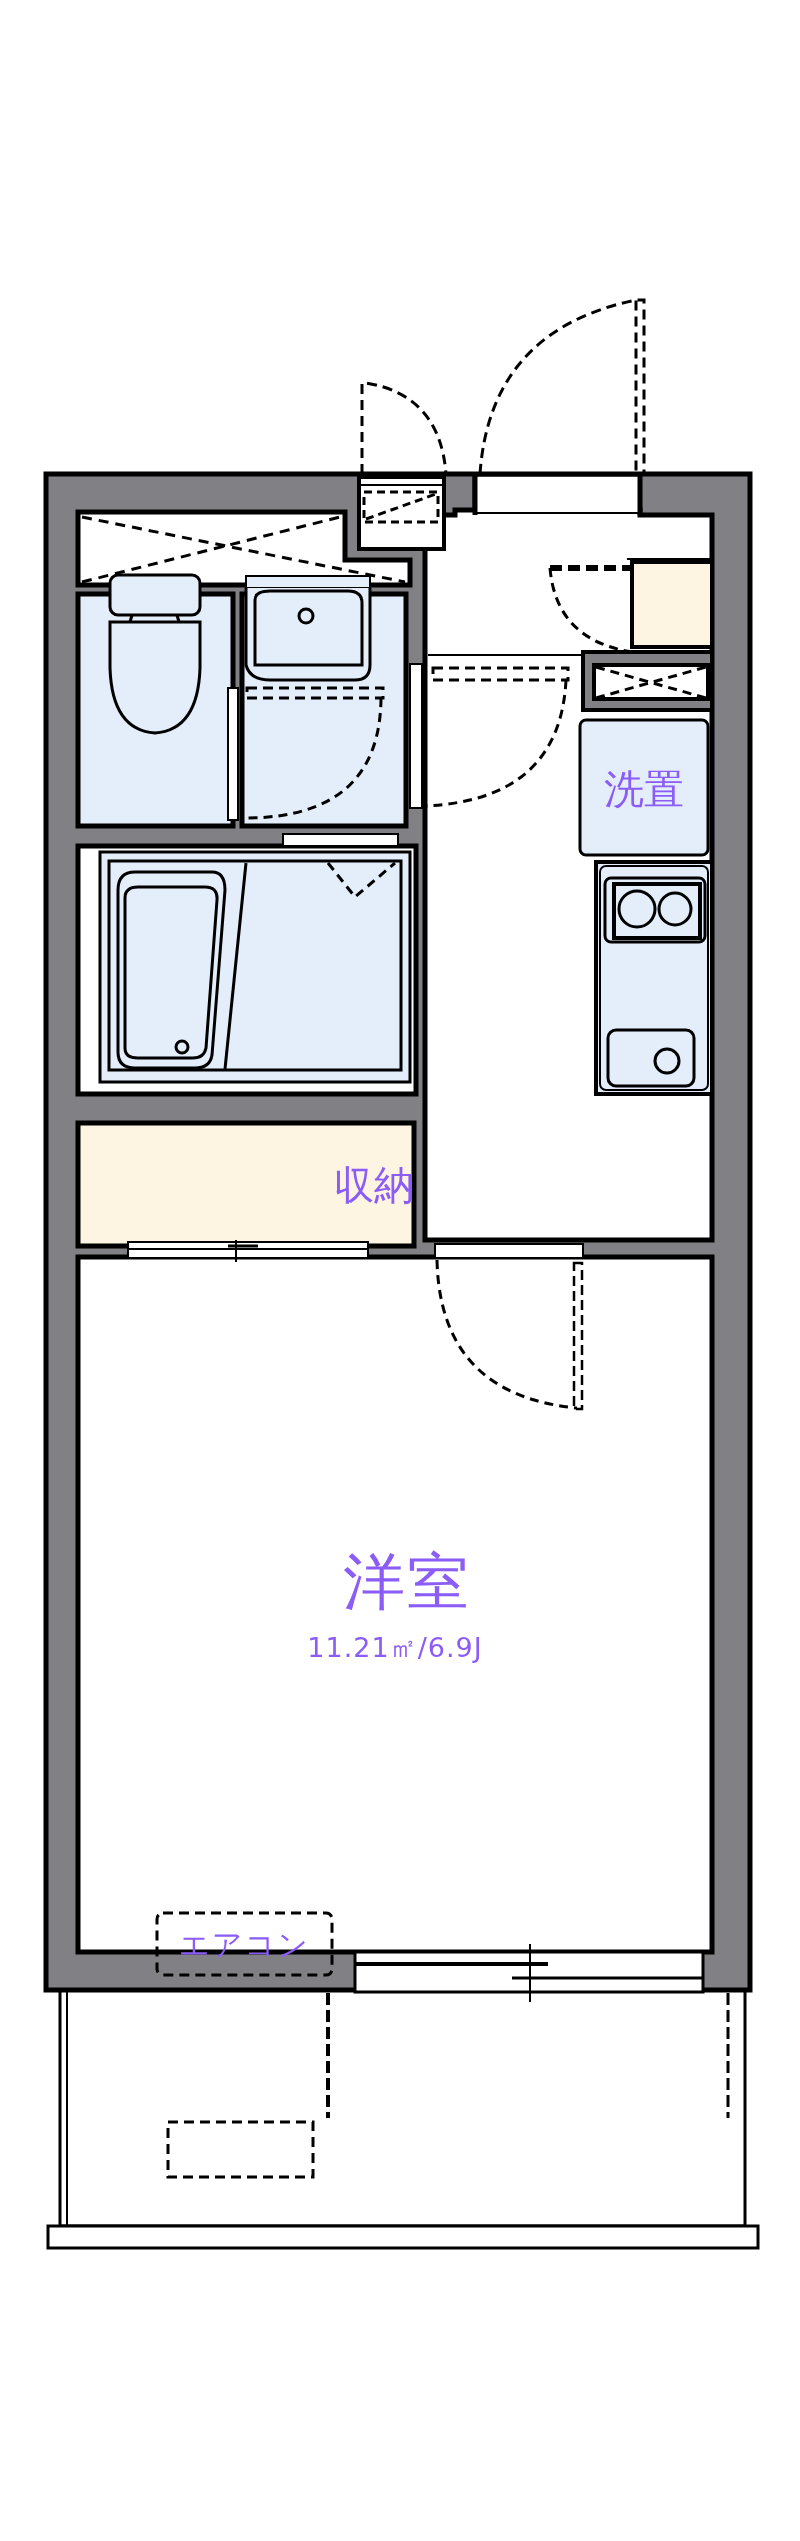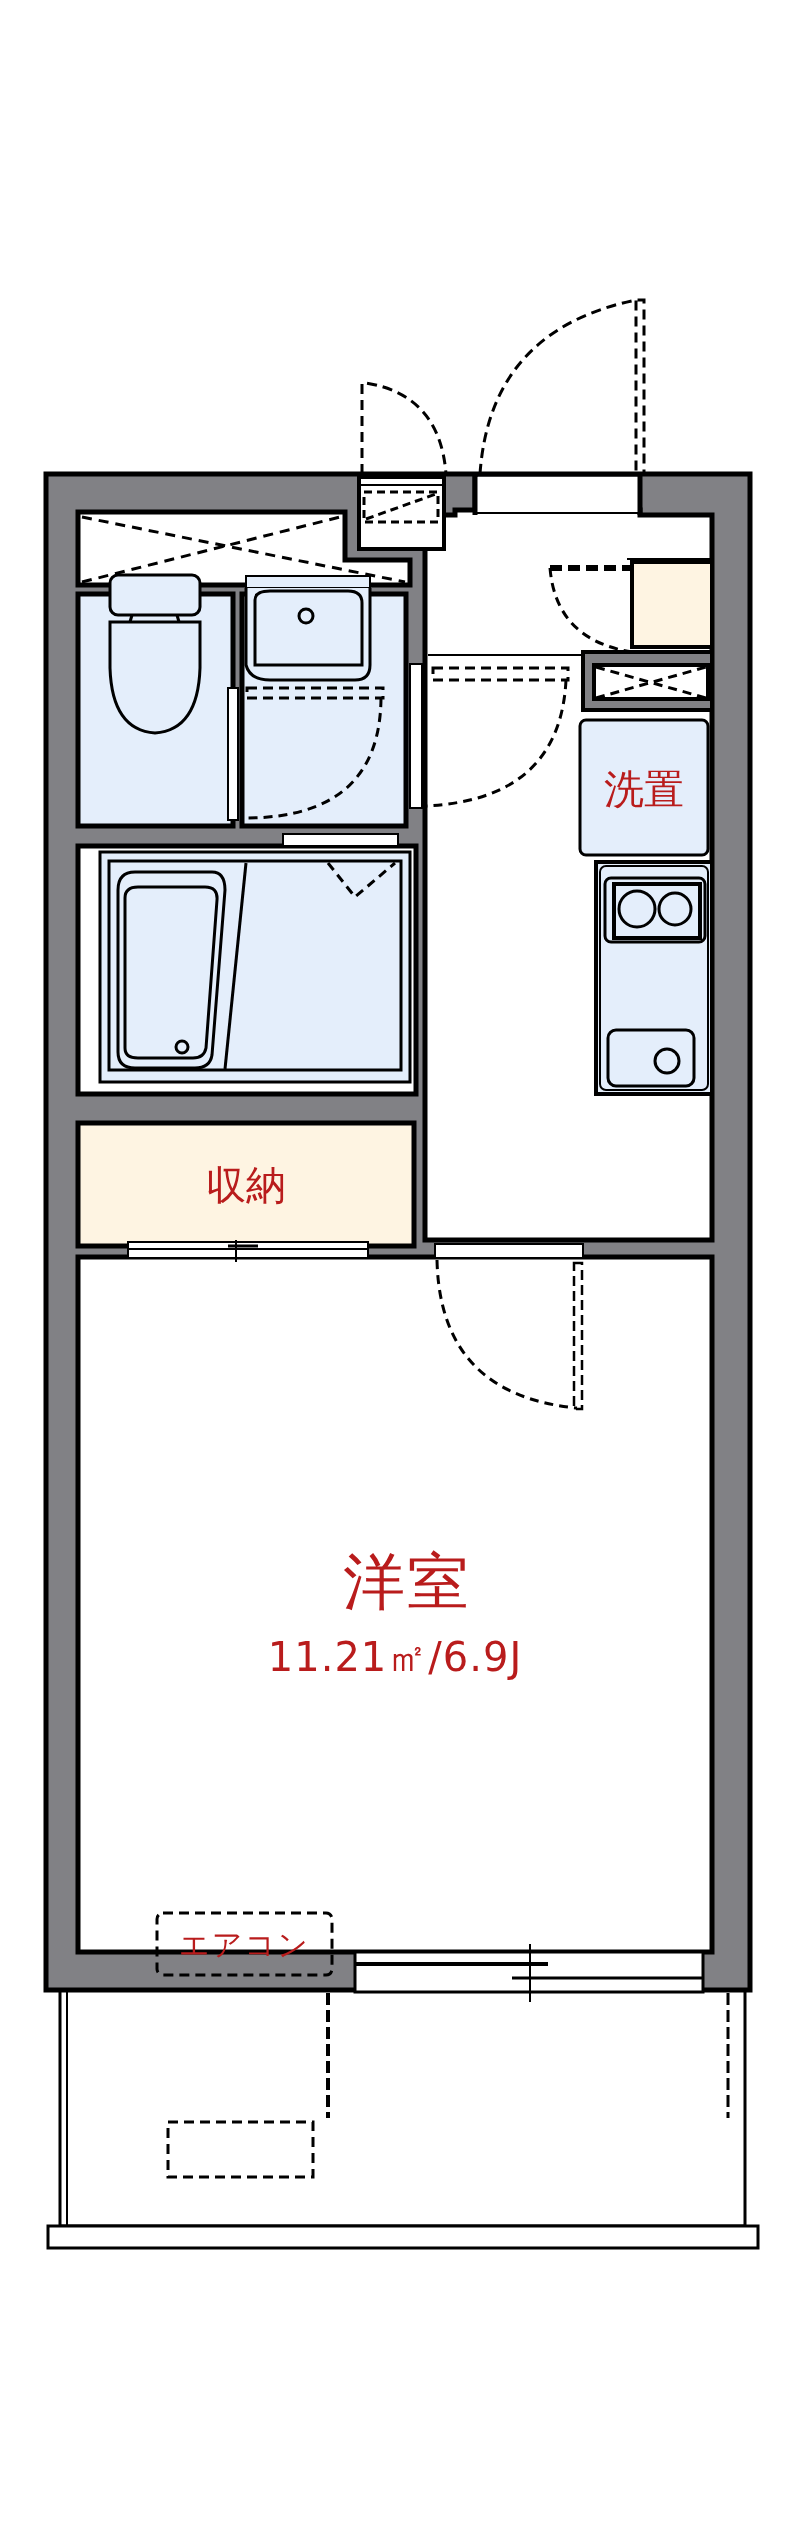--- a/index.html
+++ b/index.html
@@ -1,21 +1,21 @@
 <!DOCTYPE html>
 <html><head>
 <meta charset="utf-8">
 <style>
   html, body { margin: 0; padding: 0; background: #ffffff; }
   body { width: 800px; height: 2541px; position: relative; overflow: hidden;
          font-family: "DejaVu Sans", "Liberation Sans", sans-serif; }
   #plan { position: absolute; left: 0; top: 0; width: 800px; height: 2541px; }
-  .lbl { position: absolute; color: #b91c1c; text-align: center; white-space: nowrap; }
+  .lbl { position: absolute; color: #8b5cf6; text-align: center; white-space: nowrap; }
   .lbl-room { font-size: 62px; letter-spacing: 2px; }
-  .lbl-area { font-size: 40px; letter-spacing: 1px; }
+  .lbl-area { font-size: 27px; letter-spacing: 1px; }
   .lbl-mid { font-size: 40px; }
   .lbl-small { font-size: 30px; letter-spacing: 2px; }
 </style>
 </head>
 <body>
 
 <svg id="plan" viewBox="0 0 800 2541" xmlns="http://www.w3.org/2000/svg">
 
   <g>
 
@@ -157,21 +157,21 @@
   <g stroke="#000" fill="none">
     <path d="M60 1992 V2226 H745 V1992" stroke-width="3"></path>
     <line x1="67" y1="1992" x2="67" y2="2226" stroke-width="2"></line>
     <path d="M48 2226 H758 V2248 H48 Z" stroke-width="3" fill="#ffffff"></path>
     <rect x="168" y="2122" width="145" height="55" stroke-width="3" stroke-dasharray="10 6"></rect>
     <line x1="328" y1="1993" x2="328" y2="2118" stroke-width="4" stroke-dasharray="12 5"></line>
     <line x1="728" y1="1993" x2="728" y2="2118" stroke-width="3" stroke-dasharray="12 5"></line>
   </g>
 </svg>
 
-<div class="lbl lbl-mid" style="left:78px; top:1158px; width:336px;">収納</div>
+<div class="lbl lbl-mid" style="left:78px; top:1158px; width:336px;text-align:right;">収納</div>
 
 <div class="lbl lbl-mid" style="left:580px; top:762px; width:128px;">洗置</div>
 
 <div class="lbl lbl-room" style="left:90px; top:1540px; width:634px;">洋室</div>
 
 <div class="lbl lbl-area" style="left:78px; top:1630px; width:634px;">11.21㎡/6.9J</div>
 
 <div class="lbl lbl-small" style="left:157px; top:1925px; width:175px;">エアコン</div>
 
 </body></html>

